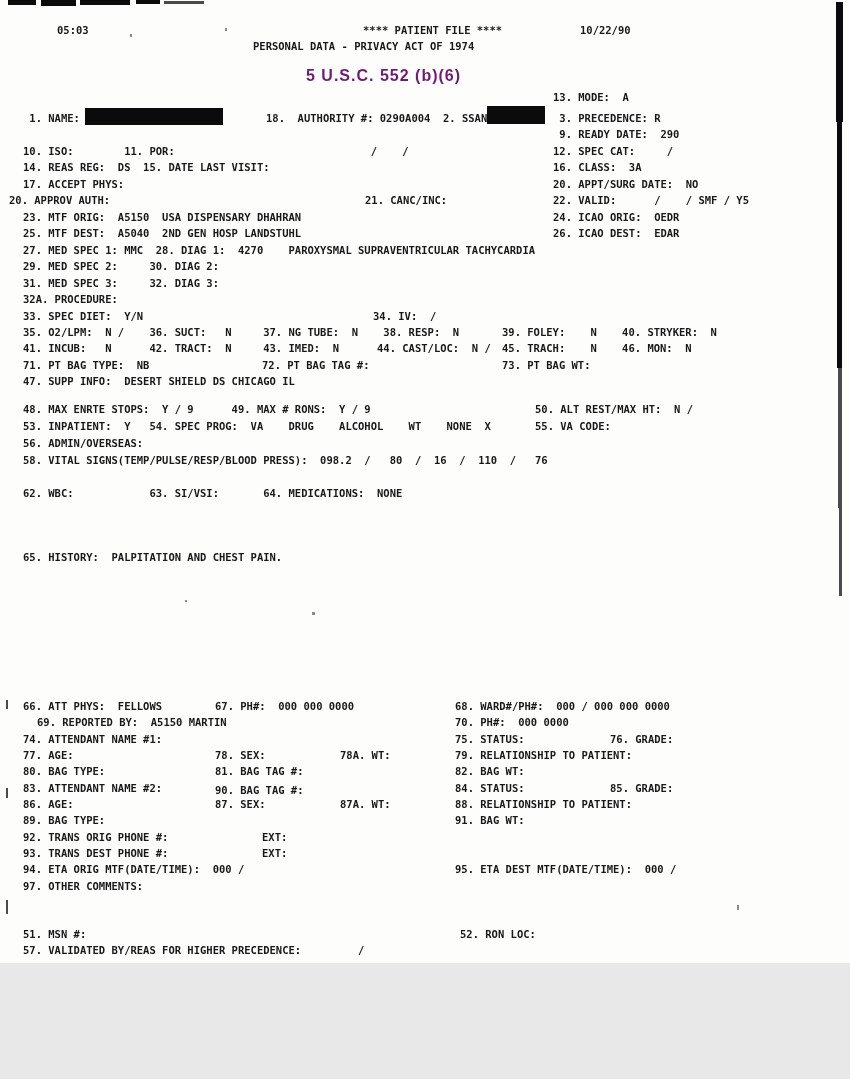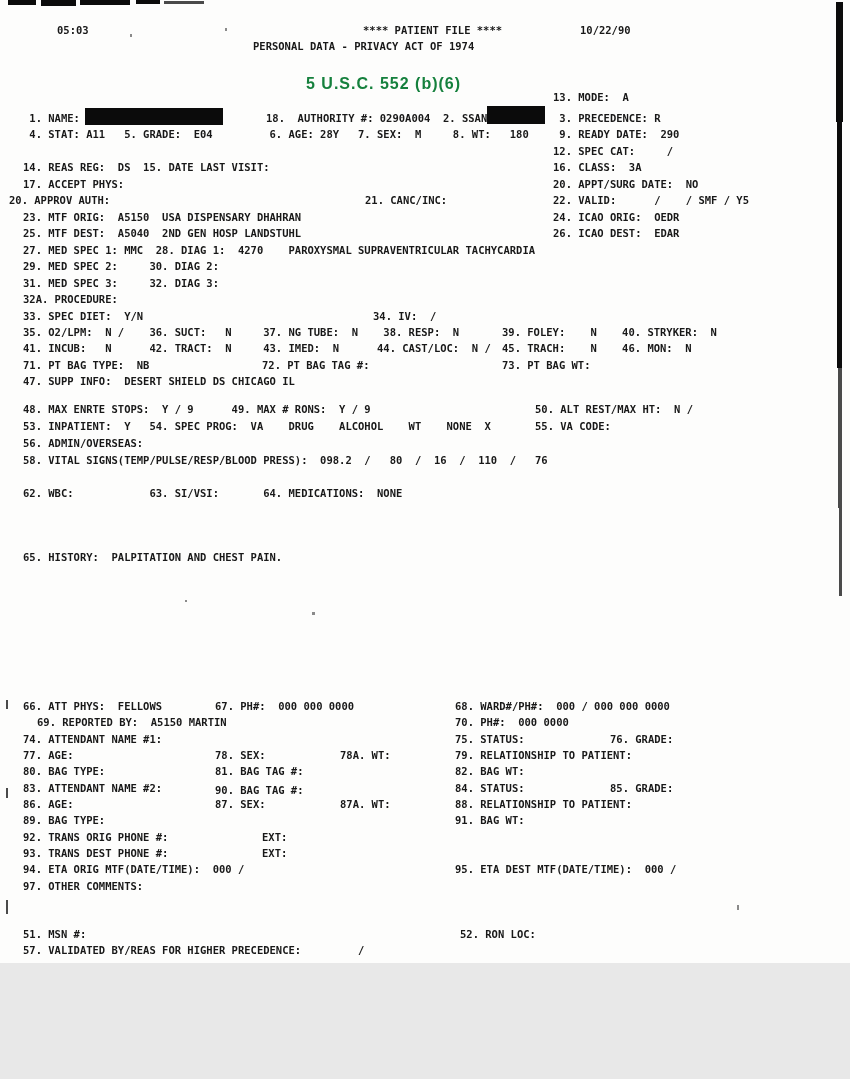--- a/index.html
+++ b/index.html
@@ -1,21 +1,21 @@
 <!DOCTYPE html>
 <html><head>
 <meta charset="utf-8">
 <style>
   html,body{margin:0;padding:0;background:#e8e8e8;}
   #page{position:relative;width:850px;height:963px;background:#fdfdfc;overflow:hidden;
         font-family:"DejaVu Sans Mono",monospace;padding-left:12px;}
   .t{position:absolute;white-space:pre;font:bold 10.5px/13px "DejaVu Sans Mono",monospace;
      color:#181818;letter-spacing:0;}
-  .stamp{position:absolute;left:306px;top:74px;font:bold 16px/20px "Liberation Sans",sans-serif;
-         letter-spacing:1px;color:#15803d;}
+  .stamp{position:absolute;left:306px;top:66px;font:bold 16px/20px "Liberation Sans",sans-serif;
+         letter-spacing:1px;color:#701a75;}
   .redact{position:absolute;background:#0b0b0b;}
   .artifact{position:absolute;background:#0b0b0b;}
   .artifact.gray{background:#4a4a4a;}
   .artifact.light{background:#8a8a8a;}
 </style>
 </head>
 <body>
 
 <div id="page">
 
@@ -56,21 +56,21 @@
   <span class="t" style="left:553px;top:178px">20. APPT/SURG DATE:  NO</span>
   <span class="t" style="left:553px;top:194px">22. VALID:      /    / SMF / Y5</span>
   <span class="t" style="left:553px;top:211px">24. ICAO ORIG:  OEDR</span>
   <span class="t" style="left:553px;top:227px">26. ICAO DEST:  EDAR</span>
 
   <span class="t" style="left:23px;top:112px"> 1. NAME:</span>
   <div class="redact" style="left:85px;top:108px;width:138px;height:17px"></div>
   <span class="t" style="left:266px;top:112px">18.  AUTHORITY #: 0290A004  2. SSAN:</span>
   <div class="redact" style="left:487px;top:106px;width:58px;height:18px"></div>
 
-  <span class="t" style="left:23px;top:128px"> 4. STAT: A11   5. GRADE:  E04         6. AGE: 28Y   7. SEX:  M     8. WT:   180</span>
+  <span class="t" style="left:23px;top:145px">10. ISO:        11. POR:                               /    /</span>
   <span class="t" style="left:23px;top:161px">14. REAS REG:  DS  15. DATE LAST VISIT:</span>
   <span class="t" style="left:23px;top:178px">17. ACCEPT PHYS:</span>
   <span class="t" style="left:9px;top:194px">20. APPROV AUTH:</span>
   <span class="t" style="left:365px;top:194px">21. CANC/INC:</span>
   <span class="t" style="left:23px;top:211px">23. MTF ORIG:  A5150  USA DISPENSARY DHAHRAN</span>
   <span class="t" style="left:23px;top:227px">25. MTF DEST:  A5040  2ND GEN HOSP LANDSTUHL</span>
   <span class="t" style="left:23px;top:244px">27. MED SPEC 1: MMC  28. DIAG 1:  4270    PAROXYSMAL SUPRAVENTRICULAR TACHYCARDIA</span>
   <span class="t" style="left:23px;top:260px">29. MED SPEC 2:     30. DIAG 2:</span>
   <span class="t" style="left:23px;top:277px">31. MED SPEC 3:     32. DIAG 3:</span>
   <span class="t" style="left:23px;top:293px">32A. PROCEDURE:</span>

